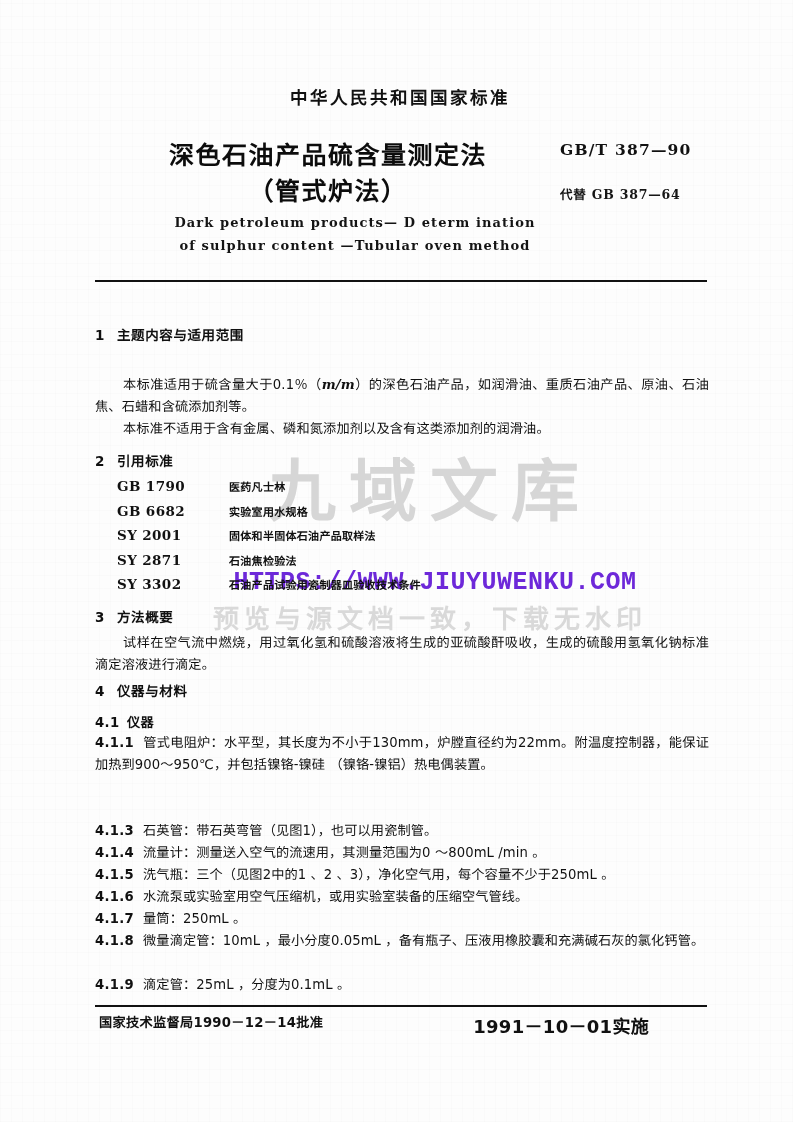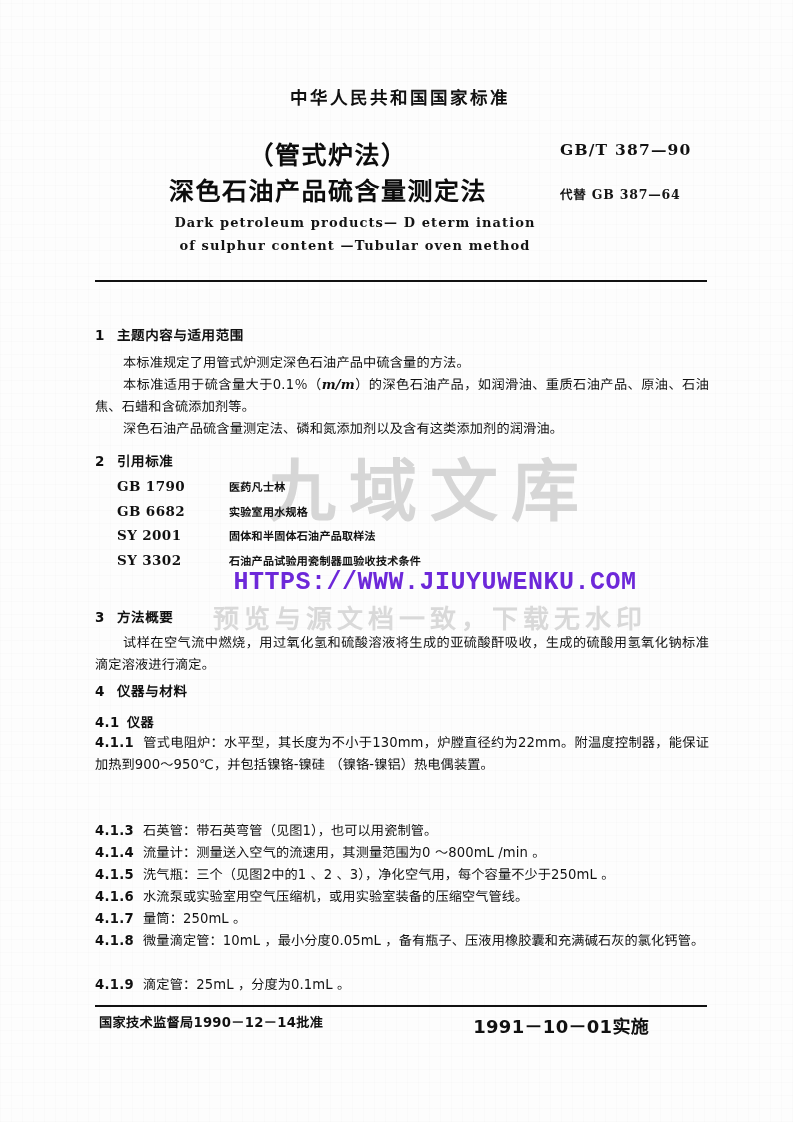--- a/index.html
+++ b/index.html
@@ -293,64 +293,67 @@
     <div class="wm-cjk">九域文库</div>
     <div class="wm-url">HTTPS://WWW.JIUYUWENKU.COM</div>
     <div class="wm-note">预览与源文档一致，下载无水印</div>
   </div>
 
   <div id="content">
 
     <div class="nat-std-title">中华人民共和国国家标准</div>
 
     <div class="main-title-block">
+      <div class="main-title-line">深色石油产品硫含量测定法</div>
       <div class="main-title-line">（管式炉法）</div>
-      <div class="main-title-line">深色石油产品硫含量测定法</div>
     </div>
 
     <div class="std-no-block">
       <div class="std-no">GB/T 387—90</div>
       <div class="std-replaces">代替 GB 387—64</div>
     </div>
 
     <div class="en-title-block">
       <div class="en-title-line">Dark petroleum products— D eterm ination</div>
       <div class="en-title-line">of sulphur content —Tubular oven method</div>
     </div>
 
     <div class="rule-top"></div>
 
     <div class="sec-head" style="left:95px; top:312px;">
       <span class="num">1</span><span>主题内容与适用范围</span>
     </div>
 
-    <div class="para indent" style="top:340px;">本标准规定了用管式炉测定深色石油产品中硫含量的方法。</div>
 
     <div class="para indent" style="top:362px;"><span>本标准适用于硫含量大于0.1％（</span><span class="it">m/m</span><span>）的深色石油产品，如润滑油、重质石油产品、原油、石油焦、石蜡和含硫添加剂等。</span></div>
 
-    <div class="para indent" style="top:406px;">深色石油产品硫含量测定法、磷和氮添加剂以及含有这类添加剂的润滑油。</div>
+    <div class="para indent" style="top:406px;">本标准不适用于含有金属、磷和氮添加剂以及含有这类添加剂的润滑油。</div>
 
     <div class="sec-head" style="left:95px; top:438px;">
       <span class="num">2</span><span>引用标准</span>
     </div>
 
     <div class="ref-list">
       <div class="ref-row">
         <span class="ref-code">GB 1790</span>
         <span class="ref-name">医药凡士林</span>
       </div>
       <div class="ref-row">
         <span class="ref-code">GB 6682</span>
         <span class="ref-name">实验室用水规格</span>
       </div>
       <div class="ref-row">
         <span class="ref-code">SY 2001</span>
         <span class="ref-name">固体和半固体石油产品取样法</span>
       </div>
       <div class="ref-row">
+        <span class="ref-code">SY 2871</span>
+        <span class="ref-name">石油焦检验法</span>
+      </div>
+      <div class="ref-row">
         <span class="ref-code">SY 3302</span>
         <span class="ref-name">石油产品试验用瓷制器皿验收技术条件</span>
       </div>
     </div>
 
     <div class="sec-head" style="left:95px; top:594px;">
       <span class="num">3</span><span>方法概要</span>
     </div>
 
     <div class="para indent" style="top:620px;">试样在空气流中燃烧，用过氧化氢和硫酸溶液将生成的亚硫酸酐吸收，生成的硫酸用氢氧化钠标准滴定溶液进行滴定。</div>

